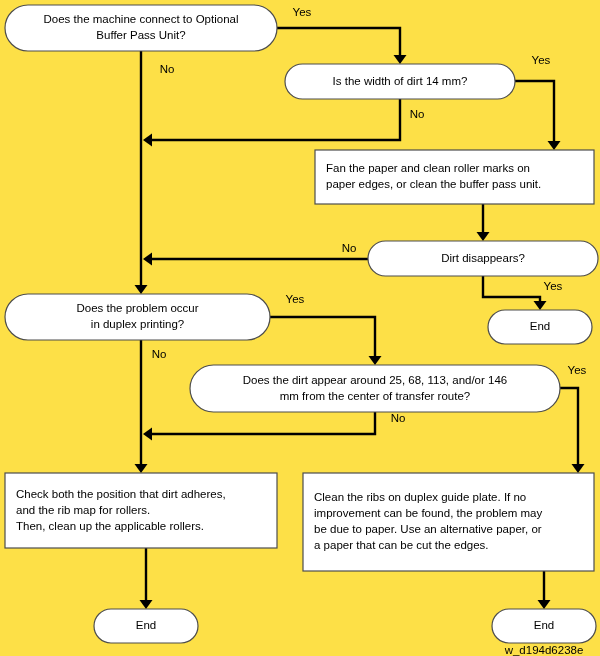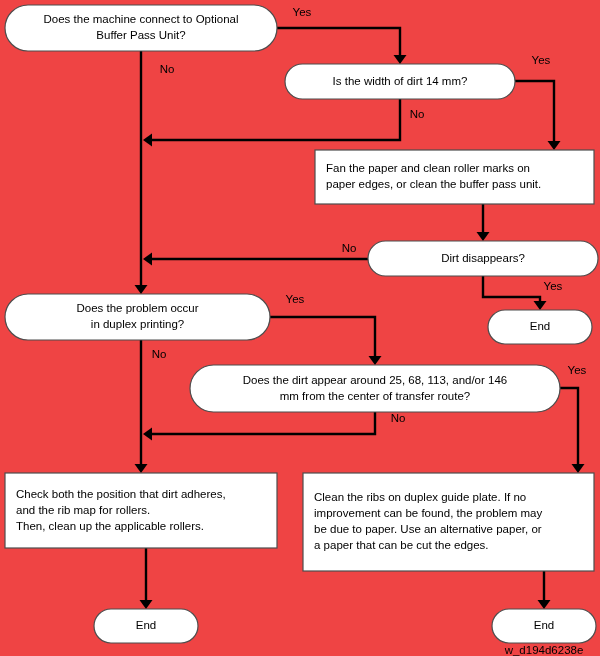--- a/index.html
+++ b/index.html
@@ -10,21 +10,21 @@
   body {
     width: 600px;
     height: 656px;
     font-family: "Liberation Sans", sans-serif;
     overflow: hidden;
   }
   #flowchart-root {
     position: relative;
     width: 600px;
     height: 656px;
-    background: #ef4444;
+    background: #fde047;
   }
   svg.chart-canvas {
     position: absolute;
     left: 0;
     top: 0;
     width: 600px;
     height: 656px;
     display: block;
   }
   .node-shape-round {

